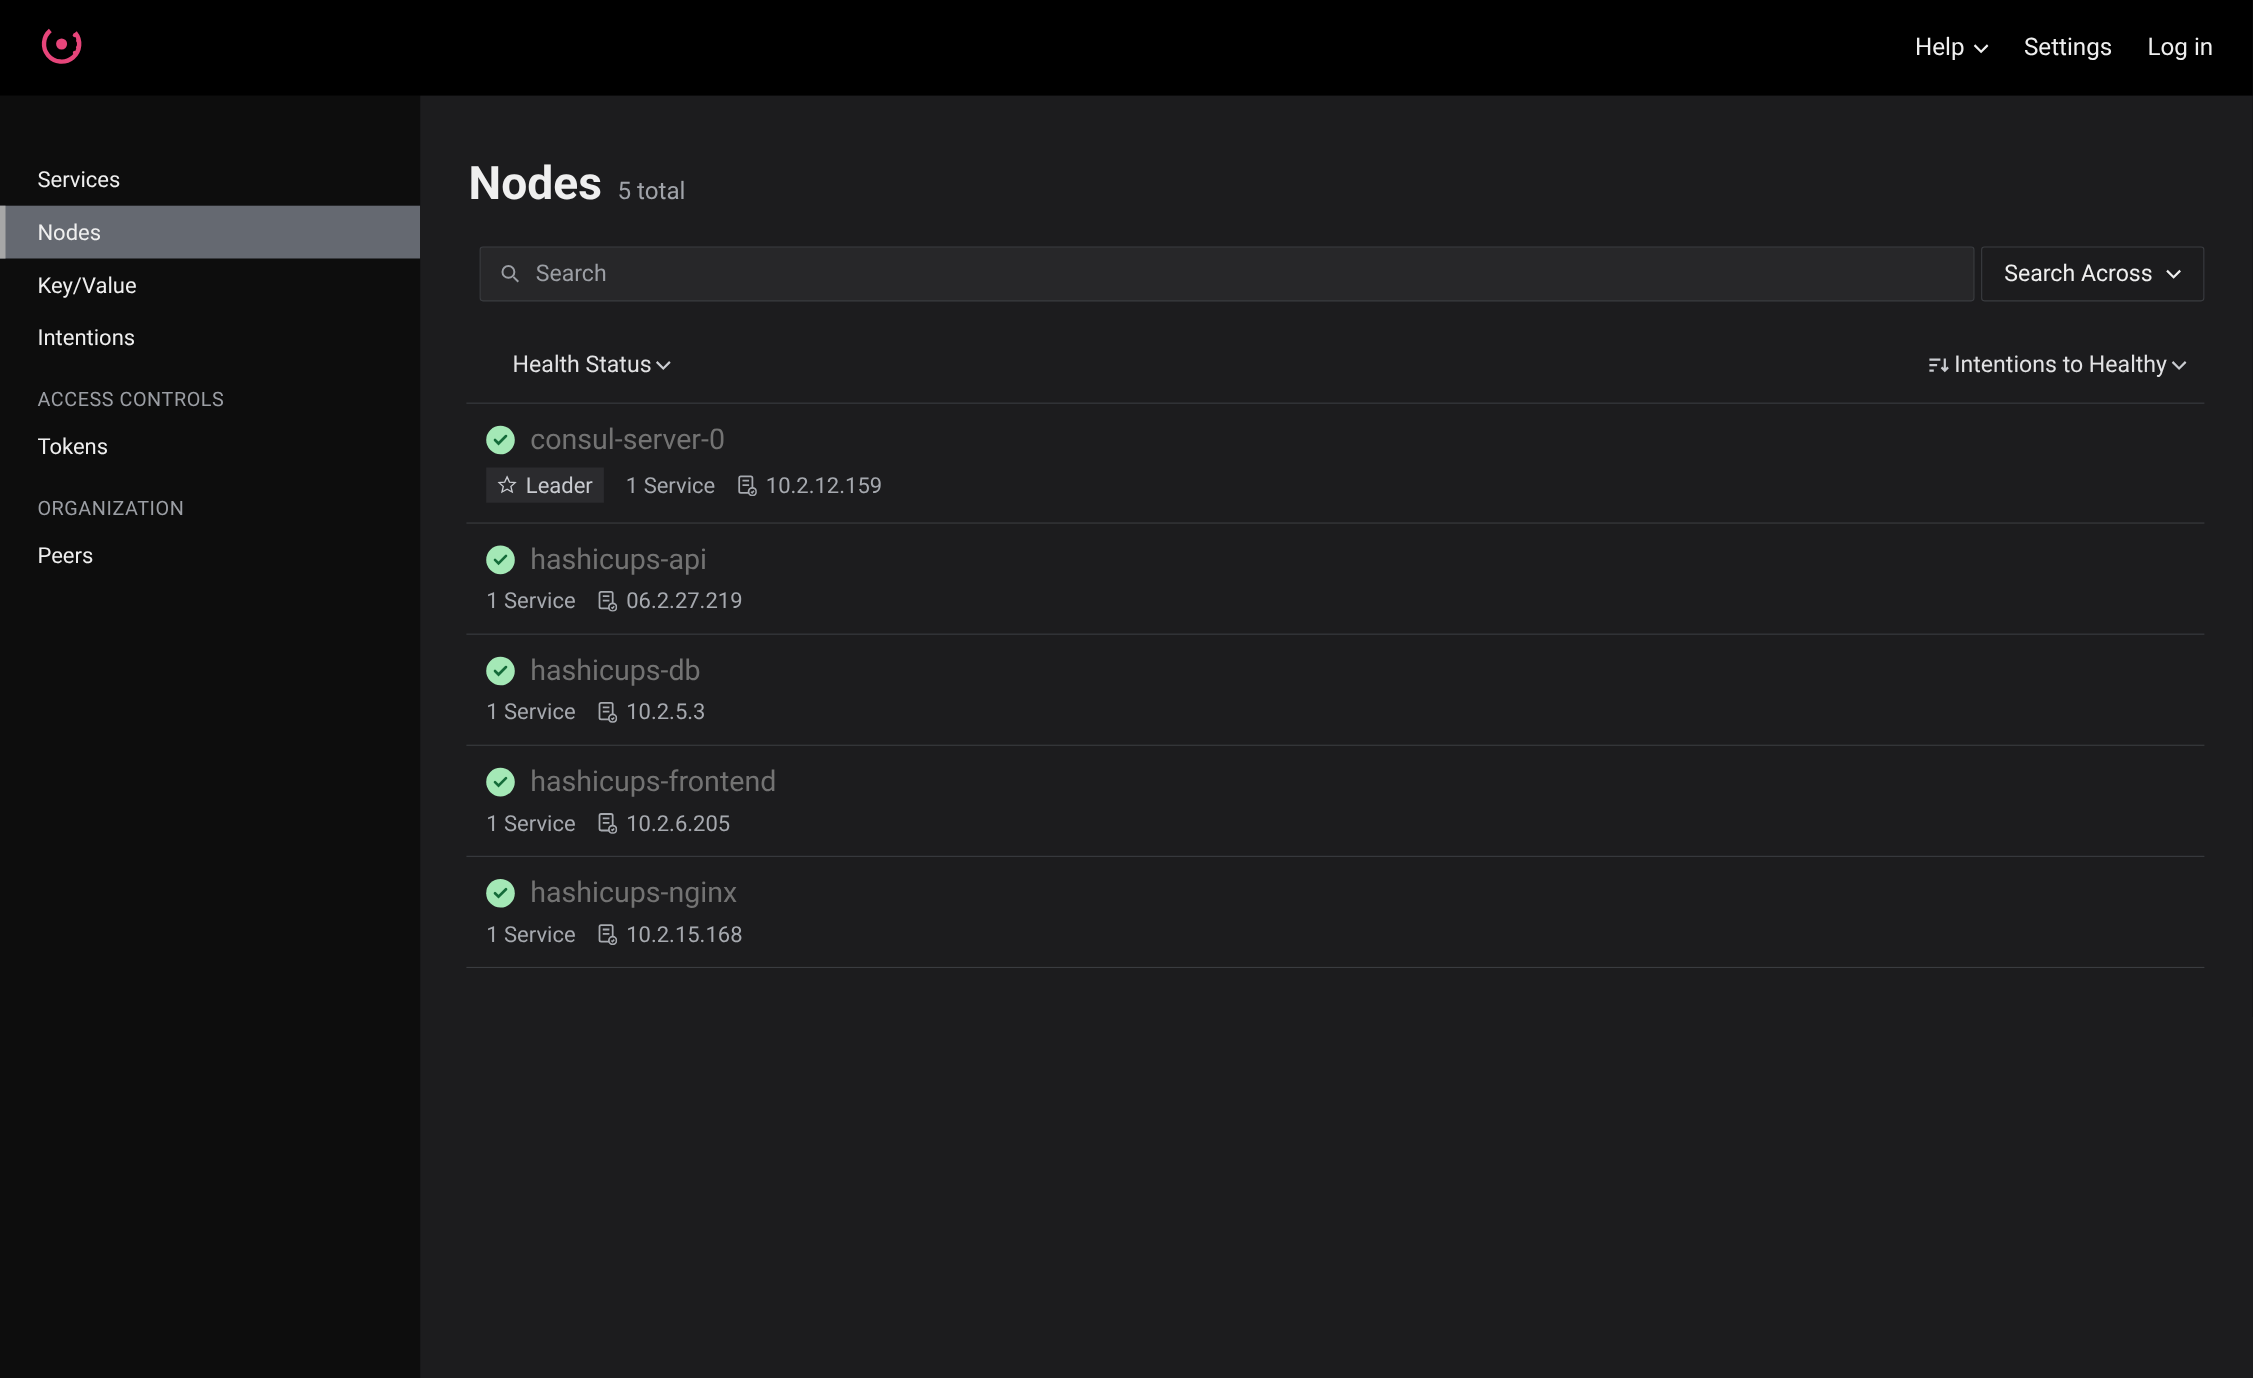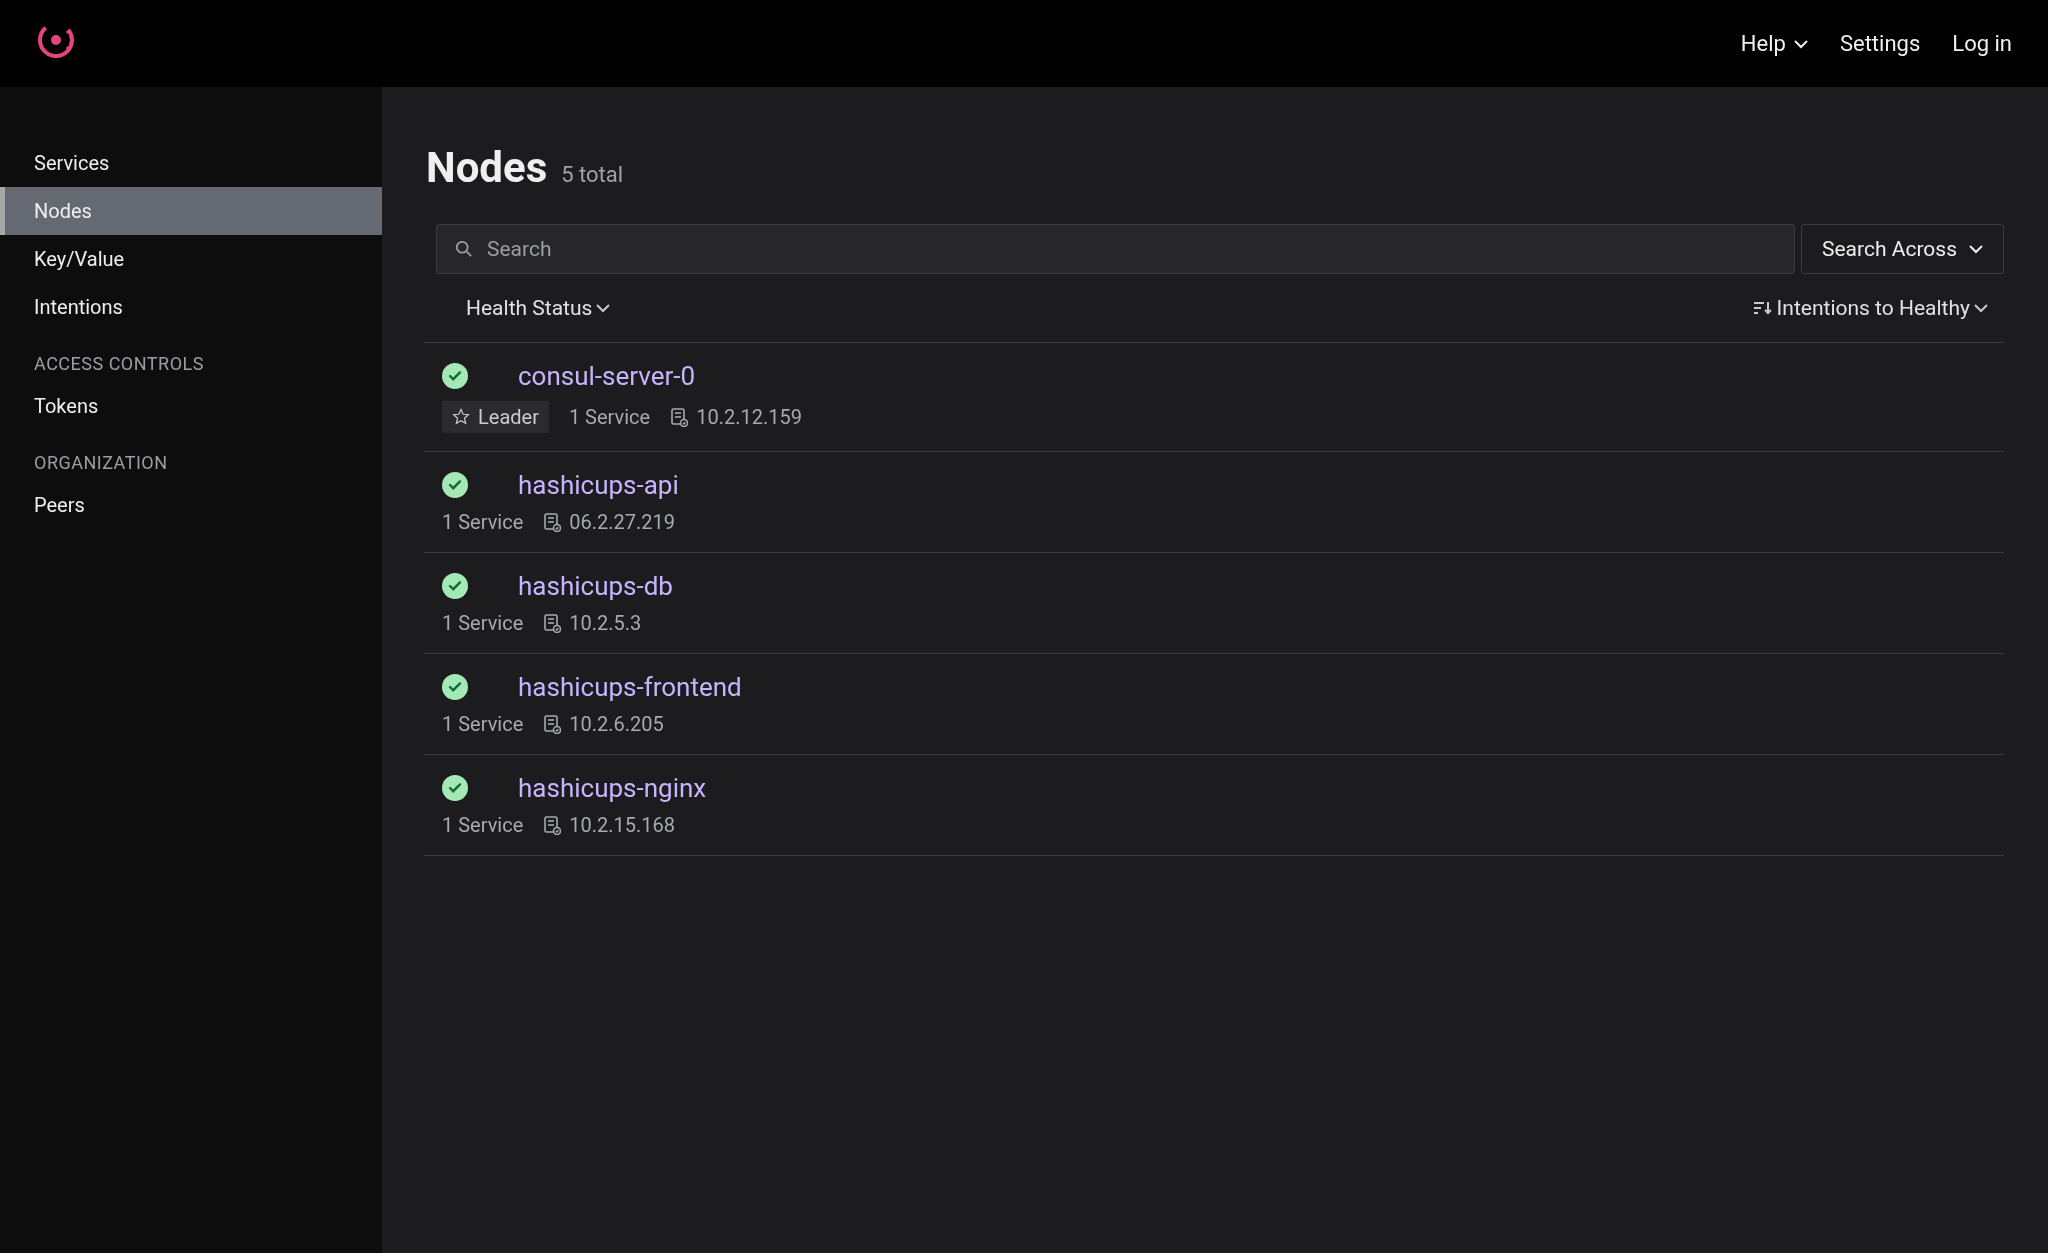--- a/index.html
+++ b/index.html
@@ -18,35 +18,35 @@
     .sidebar { width:382px; background:#0d0d0d; padding-top:52px; }
     .nav-item { padding:12px 34px; font-size:20px; color:#efefef; cursor:pointer; }
     .nav-item.active { background:#656971; border-left:5px solid #a7a7a7; padding-left:29px; }
     .nav-heading { padding:22px 34px 8px; font-size:18px; color:#9b9ea4; letter-spacing:0.5px; }
     
     .main { flex:1; background:#1c1c1e; padding:56px 44px 40px 44px; overflow:auto; }
     .page-title-row { display:flex; align-items:baseline; gap:14px; margin-bottom:32px; }
     .page-title { font-size:42px; font-weight:700; color:#efefef; }
     .page-subtitle { font-size:22px; color:#a0a3a9; }
     
-    .search-row { display:flex; gap:6px; margin-left:10px; margin-bottom:10px; }
+    .search-row { display:flex; gap:6px; margin-left:10px; margin-bottom:34px; }
     .search-box { flex:1; display:flex; align-items:center; gap:14px; background:#272729; border:1px solid #3a3c40; border-radius:3px; padding:12px 18px; }
     .search-icon { width:18px; height:18px; }
     .search-input { flex:1; background:transparent; border:none; outline:none; color:#efefef; font-size:21px; }
     .search-input::placeholder { color:#9b9ea4; }
     .search-across { display:flex; align-items:center; gap:12px; background:transparent; border:1px solid #3a3c40; border-radius:3px; padding:12px 20px; color:#efefef; font-size:21px; cursor:pointer; }
     
     .filter-row { display:flex; justify-content:space-between; align-items:center; padding:12px 16px 22px 42px; border-bottom:1px solid #3a3c40; margin-left:-2px; }
     .filter-left, .filter-right { display:flex; align-items:center; gap:4px; font-size:21px; color:#e2e2e4; cursor:pointer; }
     
     .node-list { margin-left:-2px; }
     .node-item { padding:18px 20px 18px 18px; border-bottom:1px solid #3a3c40; cursor:pointer; }
     .node-head { display:flex; align-items:center; gap:14px; margin-bottom:10px; }
     .status-check { width:26px; height:26px; border-radius:50%; background:#a4e8b6; display:flex; align-items:center; justify-content:center; flex-shrink:0; }
-    .node-name { font-size:26px; color:#c4b5fd;margin-left:36px; }
+    .node-name { font-size:26px; color:#737373; }
     .node-meta { display:flex; align-items:center; gap:20px; font-size:20px; color:#a6a9af; }
     .leader-badge { background:#2b2b2e; padding:4px 10px; display:flex; align-items:center; gap:8px; color:#c9cbd0; }
     .meta-item { display:flex; align-items:center; gap:8px; }
   </style>
 </head>
 <body>
 
 <div class="topbar">
   <div class="topbar-left">
     <div class="hamburger">

